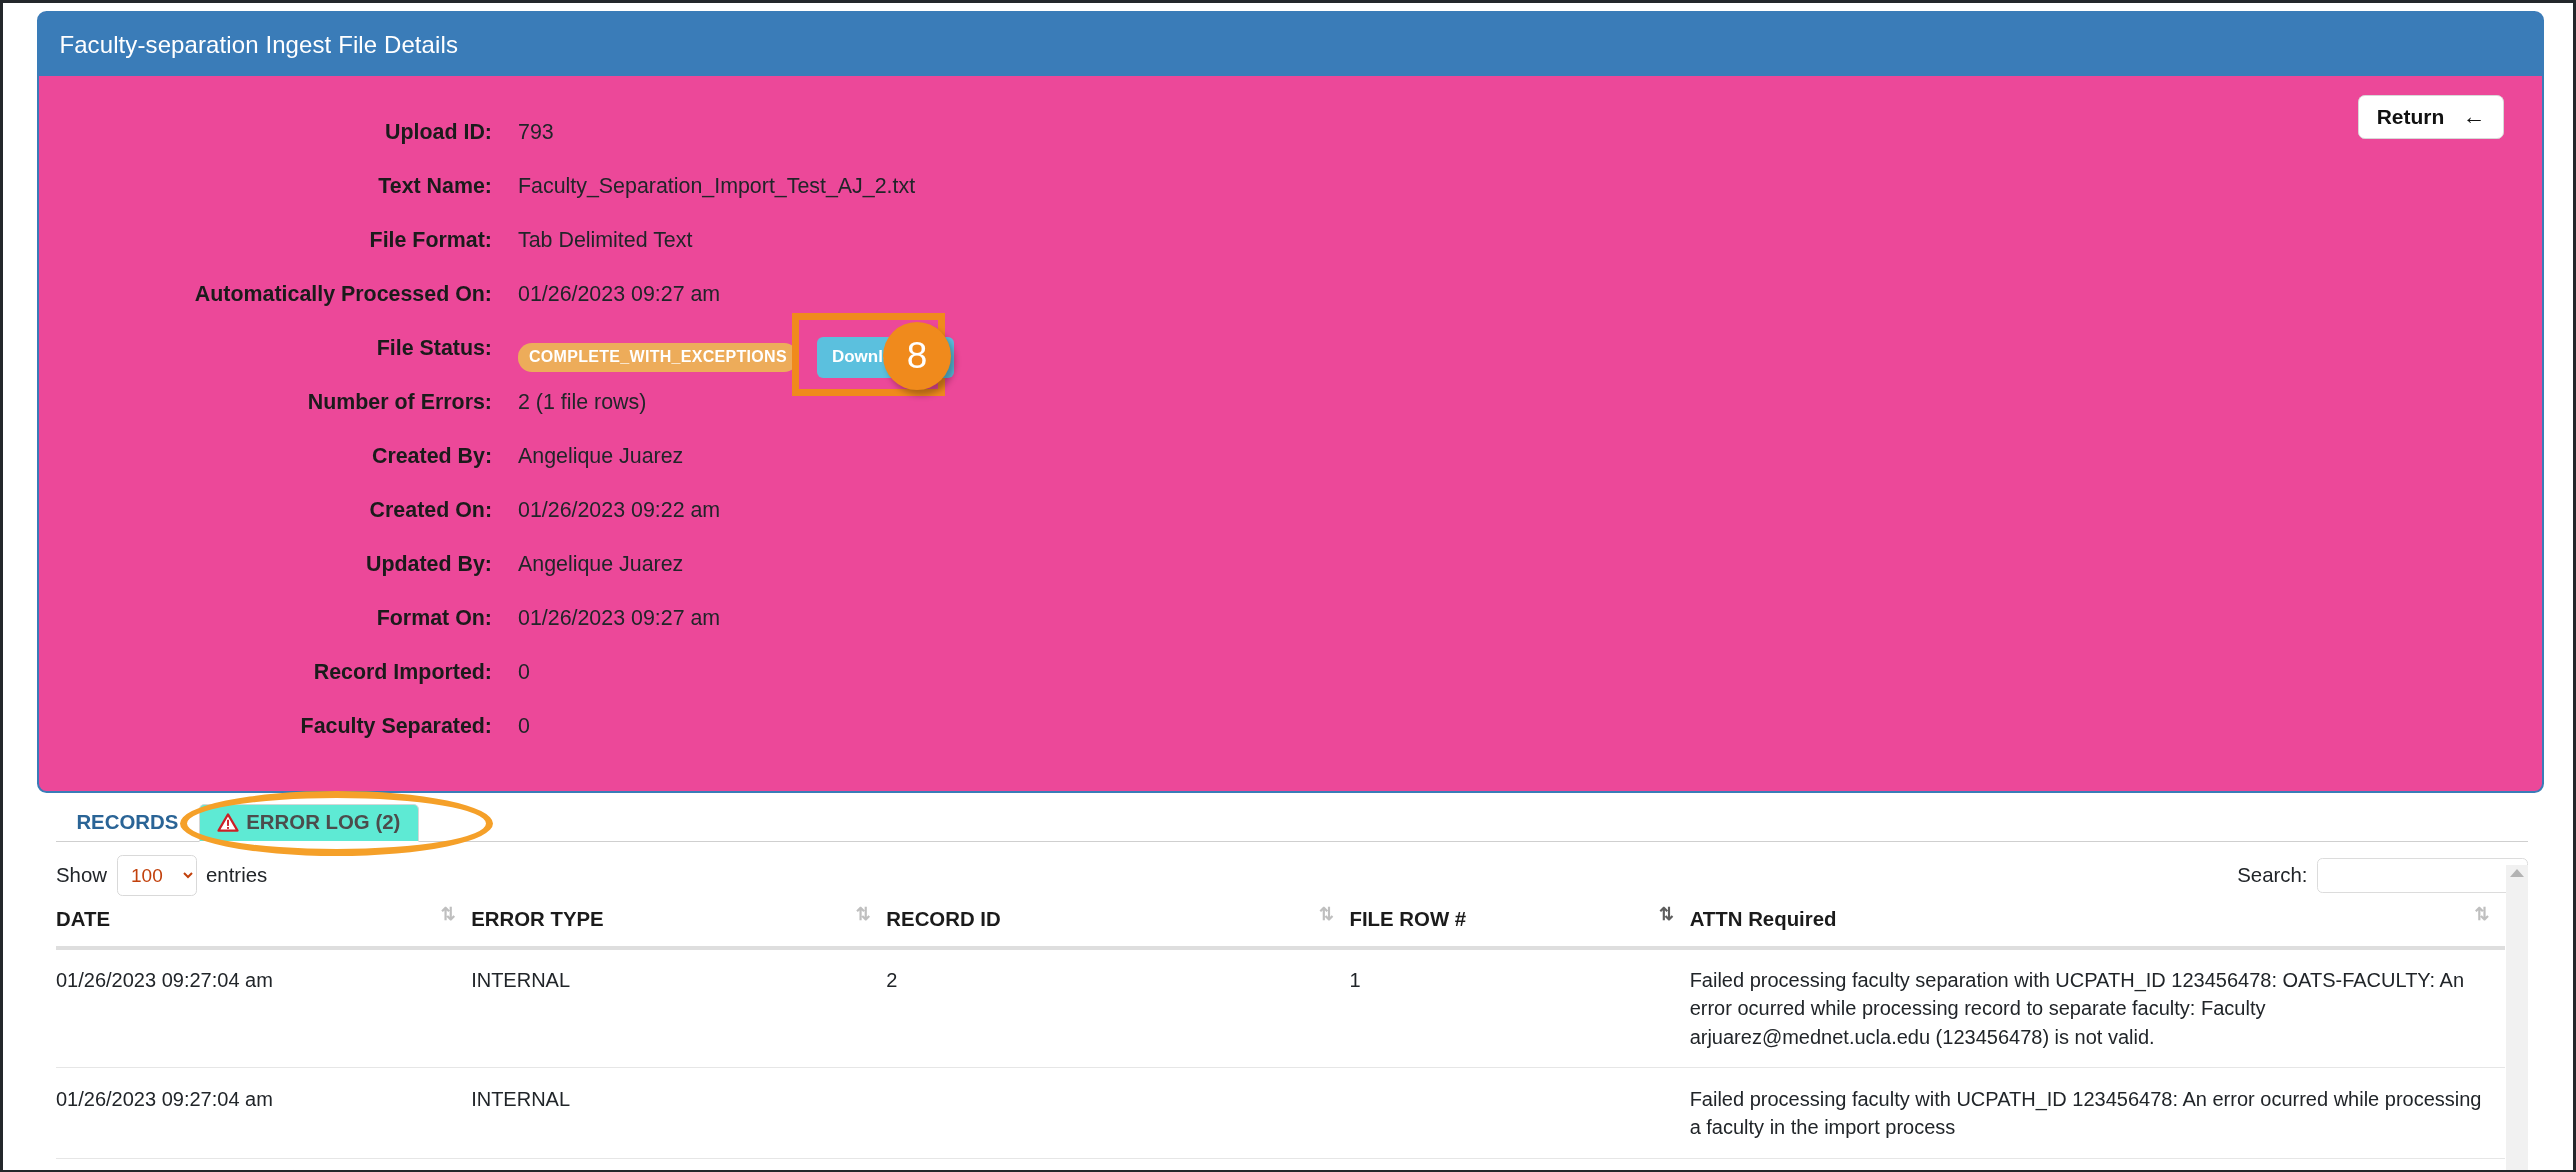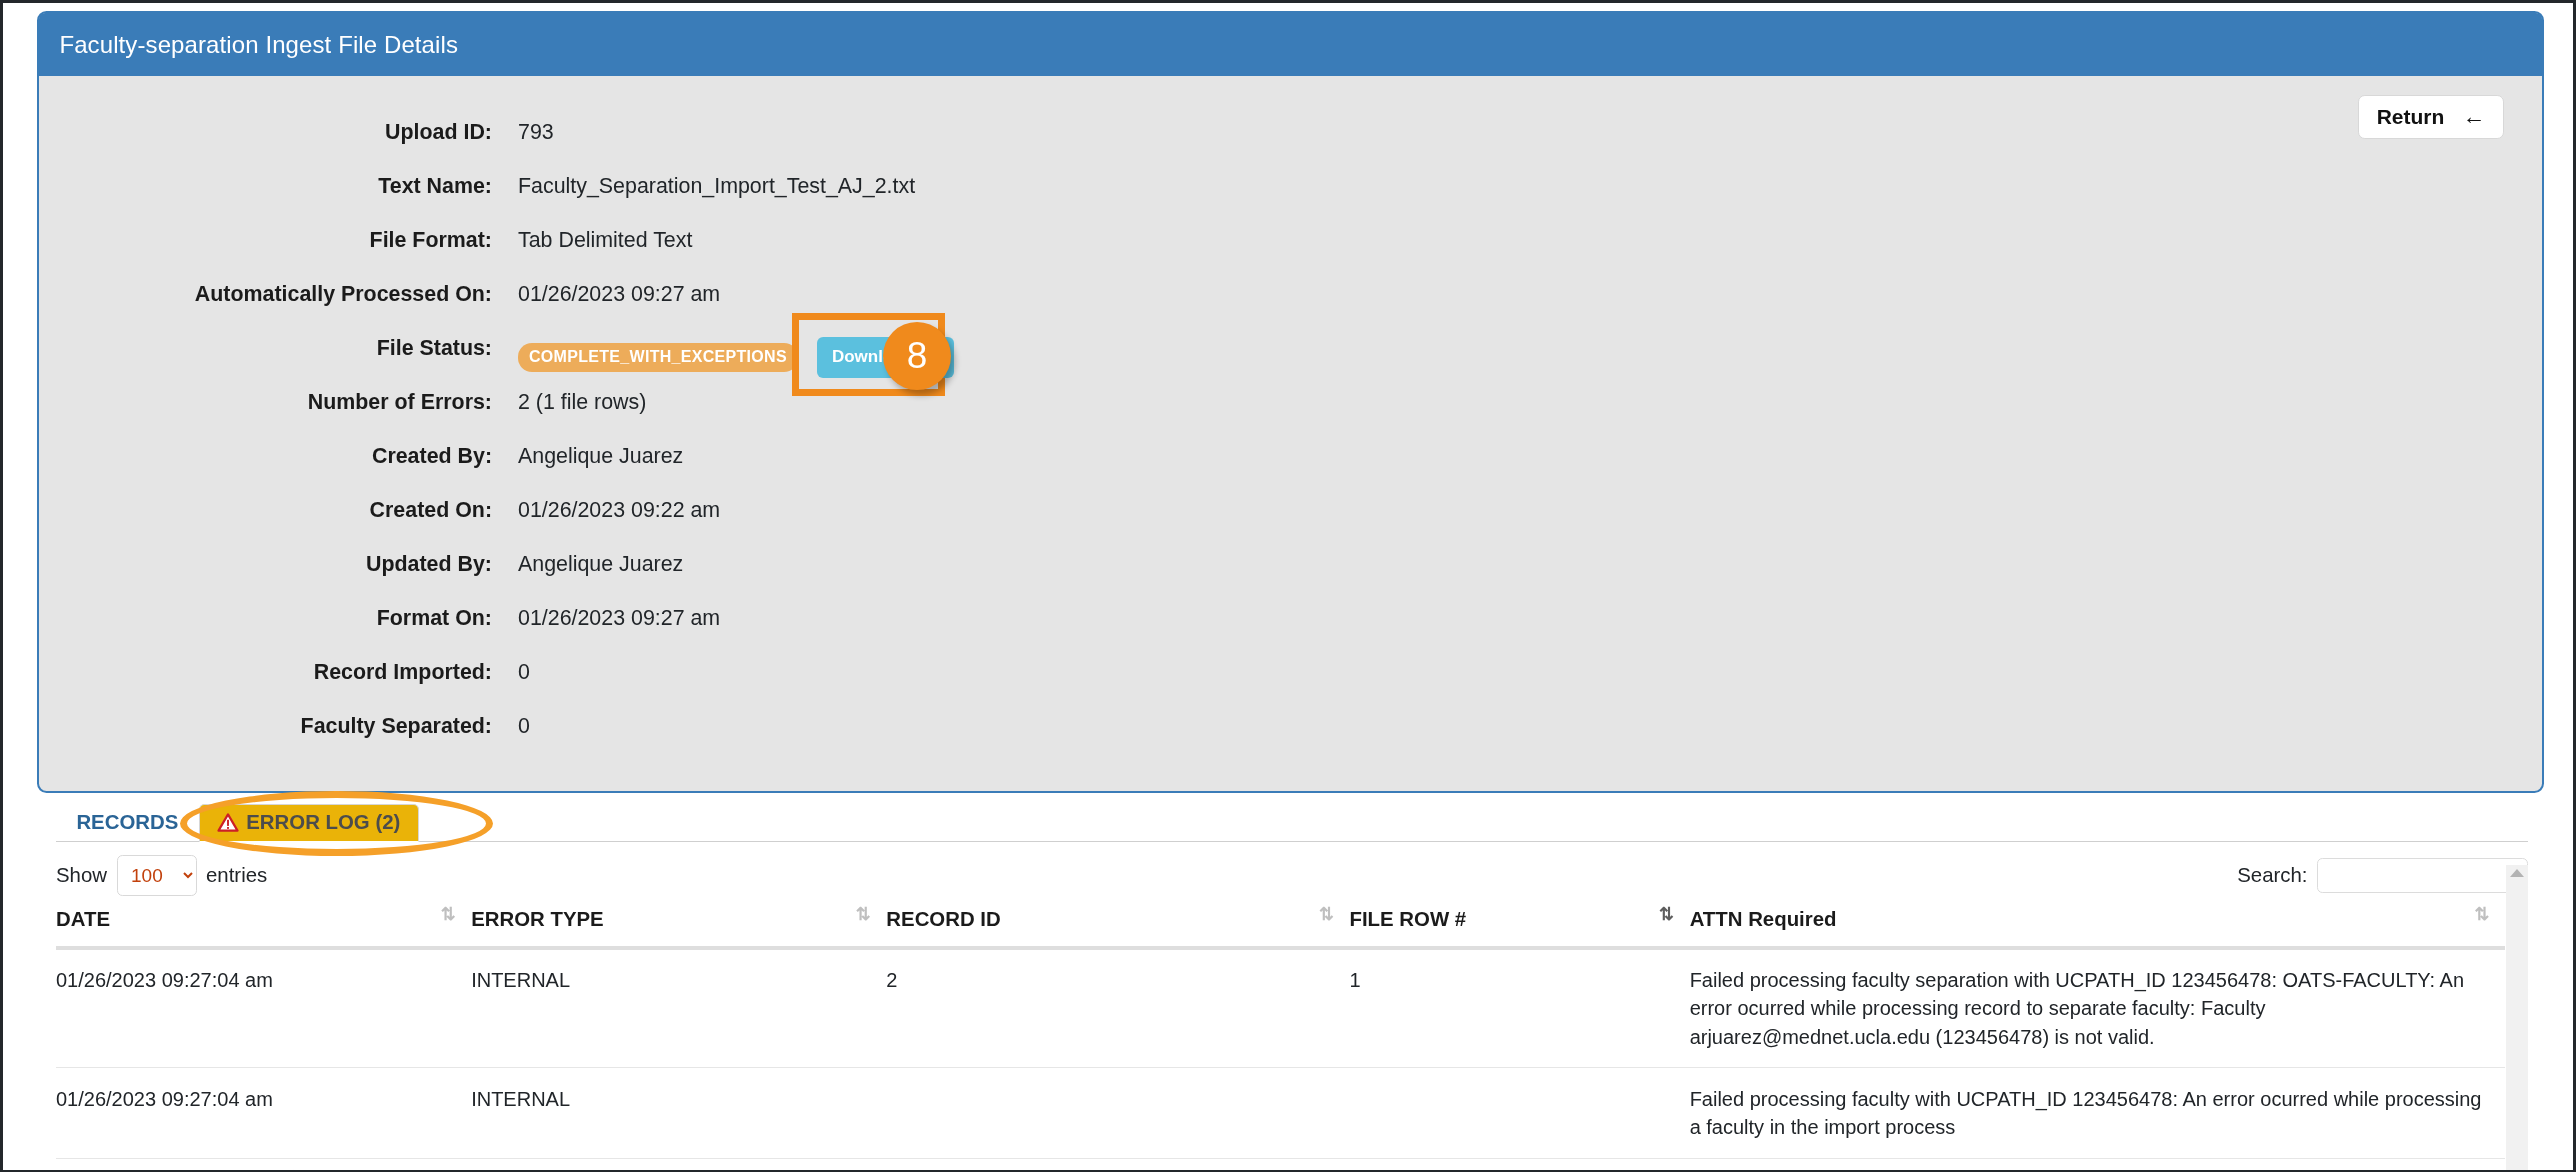--- a/index.html
+++ b/index.html
@@ -22,21 +22,21 @@
   }
 
   
   .panel {
     position: absolute;
     left: 34px; top: 8.2px;
     width: 2507px;
     height: 782px;
     border: 2px solid #3a7cb8;
     border-radius: 9.5px;
-    background: #e5e5e5;
+    background: #ec4899;
   }
   .panel-header {
     height: 63px;
     background: #3a7cb8;
     border-radius: 6.1px 6.1px 0 0;
     display: flex;
     align-items: center;
     padding-left: 20.4px;
   }
   .panel-title {
@@ -179,21 +179,21 @@
     font-weight: 700;
     color: #2a6496;
     cursor: pointer;
     background: transparent;
     border: none;
     line-height: 1;
     font-family: "Liberation Sans", sans-serif;
   }
   .tab.active {
     color: #4c4c4c;
-    background: #eab308;
+    background: #5eead4;
     border: 1.4px solid #d6d6d6;
     border-bottom: 1.4px solid #ffffff;
     border-radius: 5.4px 5.4px 0 0;
     padding: 6.8px 17.7px 8.9px 17.7px;
     margin-bottom: -1.4px;
     display: flex;
     align-items: center;
     gap: 6.8px;
   }
   .warn-icon { display: inline-block; width: 22px; height: 19px; }

